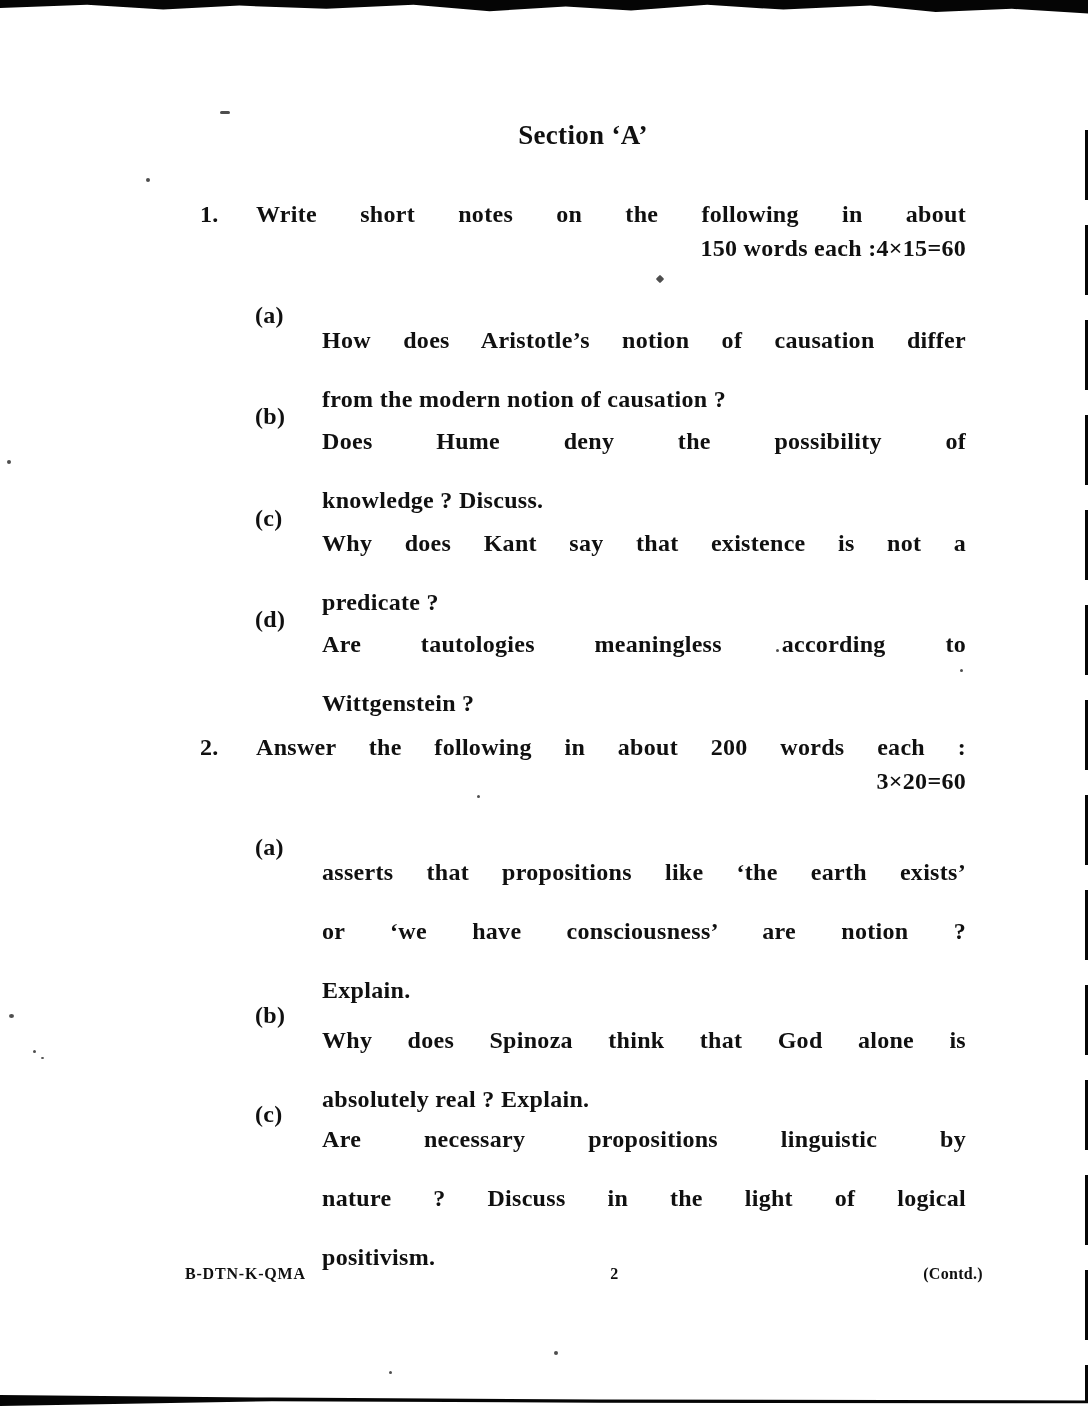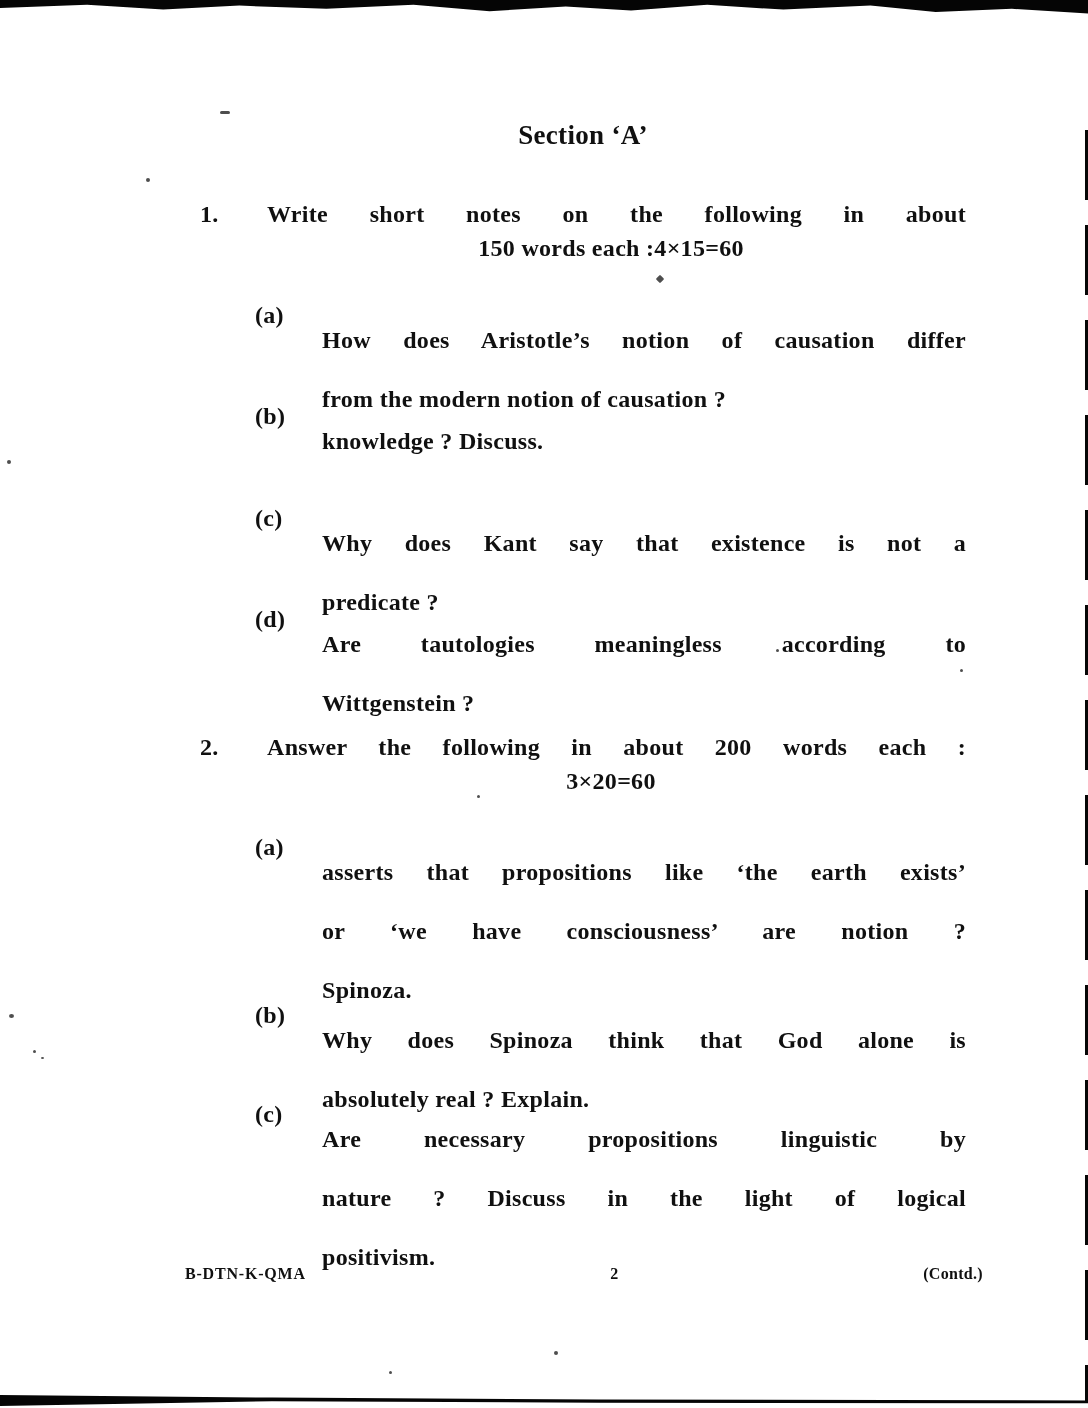--- a/index.html
+++ b/index.html
@@ -32,22 +32,22 @@
   .speck { position:absolute; background:#222; border-radius:50%; opacity:.8; }
 
   
   .title {
     position:absolute; top:118px; left:200px; width:766px;
     text-align:center; font-size:27px; font-weight:700; line-height:34px;
   }
   .q-head { position:absolute; left:200px; width:766px; display:flex; font-size:24px; line-height:34px; }
   .q-num  { flex:0 0 56px; font-weight:700; }
   .q-body { flex:1; min-width:0; }
-  .stretch { text-align:justify; text-align-last:justify;margin-left:11px; }
-  .row-between { display:flex; justify-content:center;font-family:Liberation Serif, serif; }
+  .stretch { text-align:justify; text-align-last:justify; }
+  .row-between { display:flex; justify-content:flex-end;font-family:Liberation Serif, serif; }
 
   .sub { position:absolute; left:255px; width:711px; display:flex; font-size:24px; line-height:34px; }
   .sub-label { flex:0 0 67px; }
   .sub-lines { flex:1; min-width:0; }
   .sub-lines .line { text-align:justify; text-align-last:justify;margin-top:25px; }
   .sub-lines .line:last-child { text-align-last:left; }
 
   .q1-head { top:197px; }
   .sub-1a { top:298px; }
   .sub-1b { top:399px; }
@@ -104,20 +104,21 @@
   <div class="sub sub-1a">
     <span class="sub-label">(a)</span>
     <div class="sub-lines">
         <div class="line">How does Aristotle’s notion of causation differ</div>
         <div class="line">from the modern notion of causation ?</div>
       </div>
   </div>
   <div class="sub sub-1b">
     <span class="sub-label">(b)</span>
     <div class="sub-lines">
+        <div class="line">Does Hume deny the possibility of</div>
         <div class="line">knowledge ? Discuss.</div>
       </div>
   </div>
   <div class="sub sub-1c">
     <span class="sub-label">(c)</span>
     <div class="sub-lines">
         <div class="line">Why does Kant say that existence is not a</div>
         <div class="line">predicate ?</div>
       </div>
   </div>
@@ -138,21 +139,21 @@
         <span class="marks">3×20=60</span>
       </div>
     </div>
   </div>
 
   <div class="sub sub-2a">
     <span class="sub-label">(a)</span>
     <div class="sub-lines">
         <div class="line">asserts that propositions like ‘the earth exists’</div>
         <div class="line">or ‘we have consciousness’ are notion ?</div>
-        <div class="line">Spinoza.</div>
+        <div class="line">Explain.</div>
       </div>
   </div>
   <div class="sub sub-2b">
     <span class="sub-label">(b)</span>
     <div class="sub-lines">
         <div class="line">Why does Spinoza think that God alone is</div>
         <div class="line">absolutely real ? Explain.</div>
       </div>
   </div>
   <div class="sub sub-2c">

